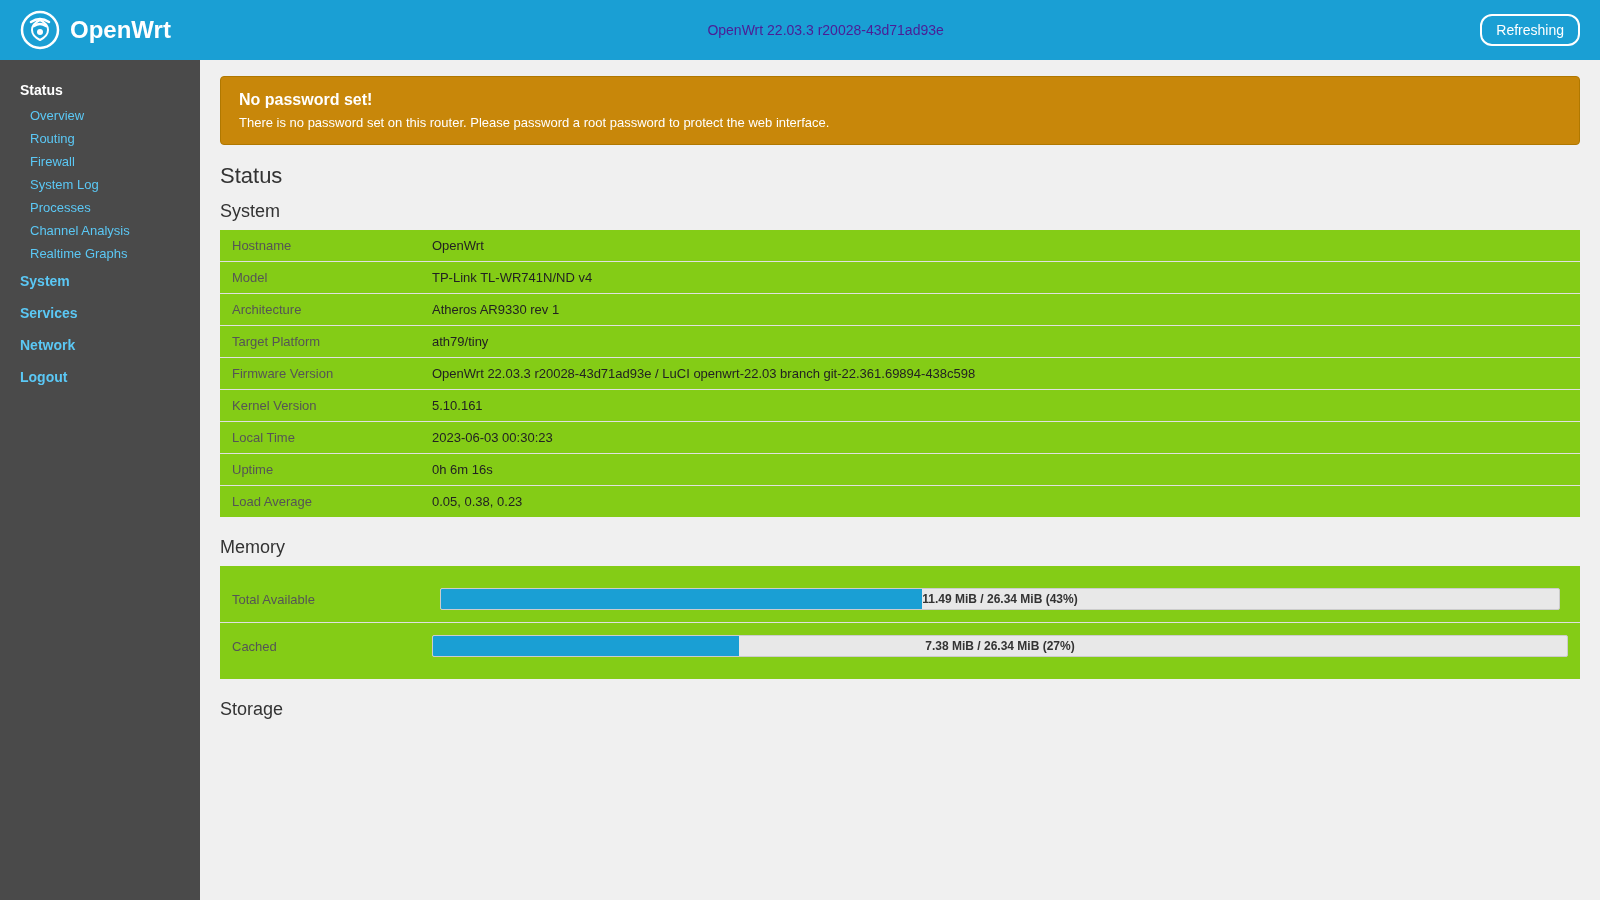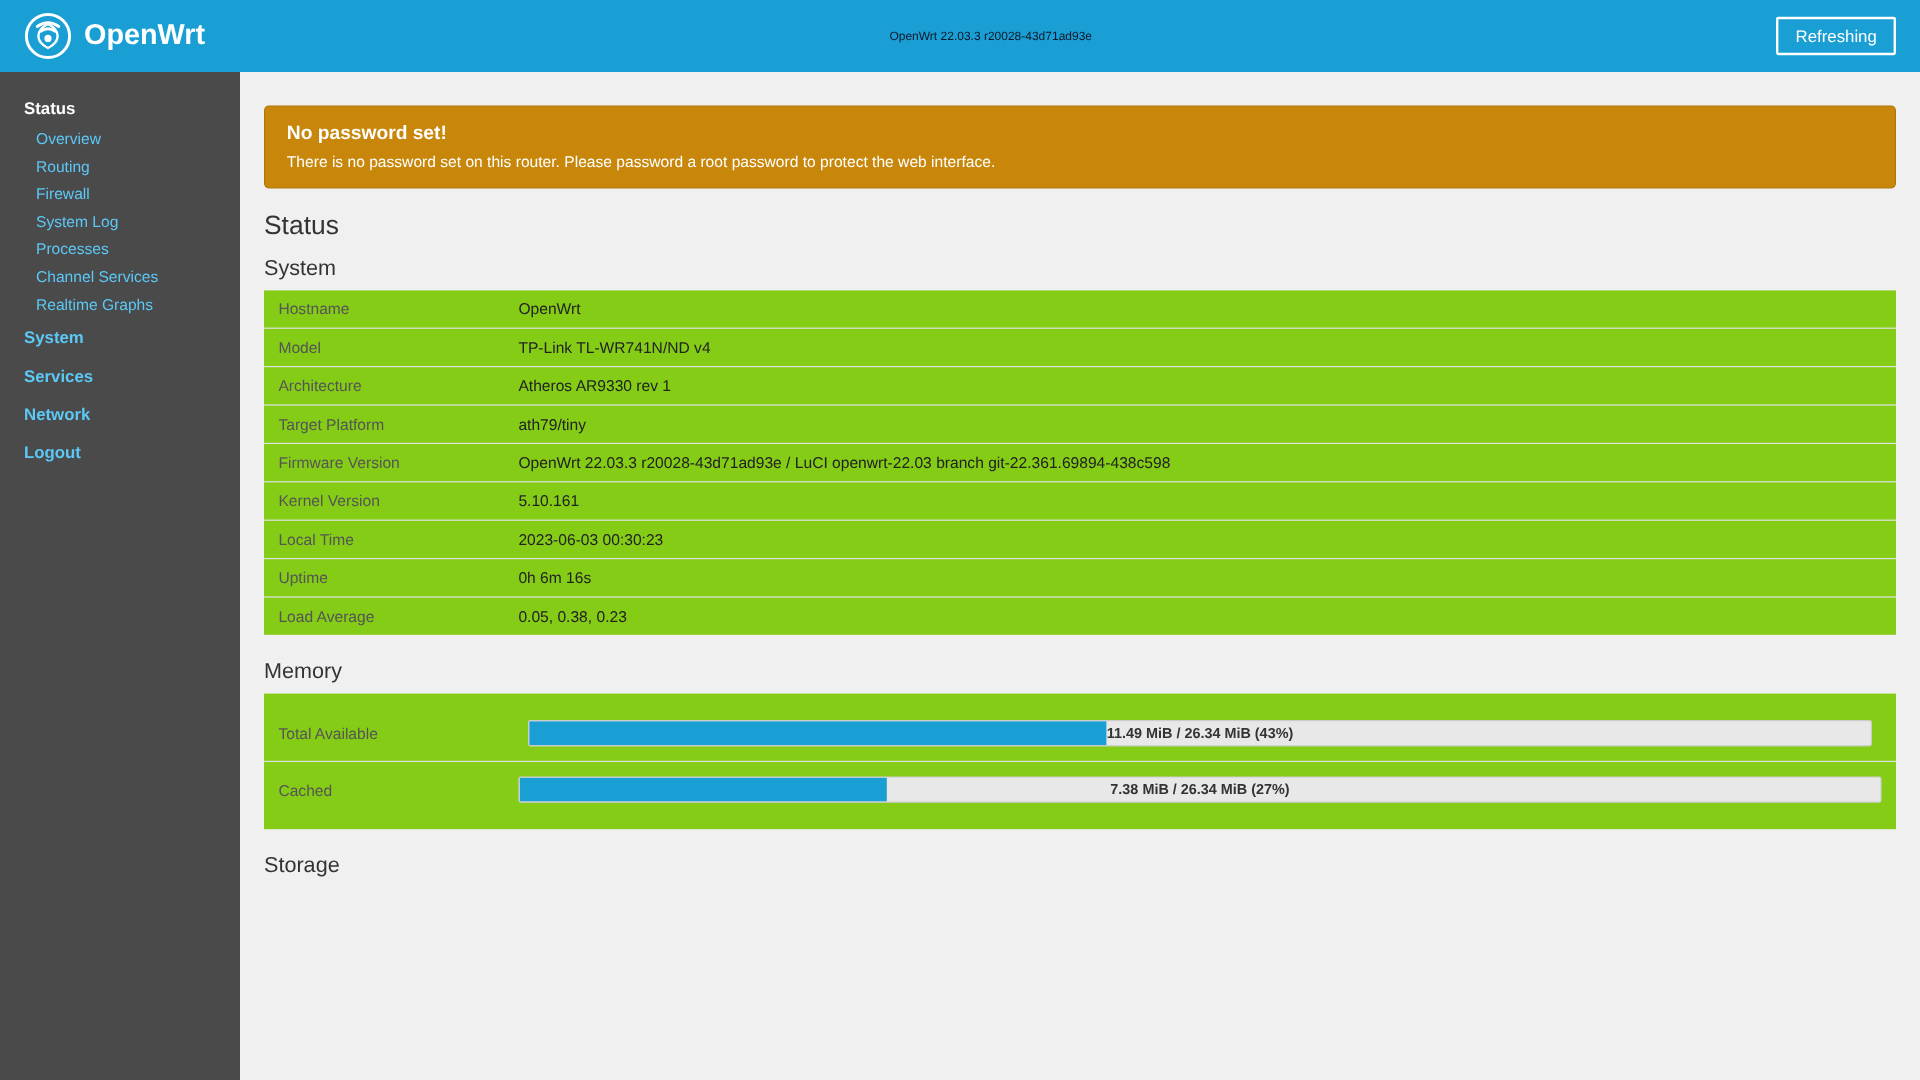--- a/index.html
+++ b/index.html
@@ -23,31 +23,31 @@
     #header-logo-icon {
       width: 40px;
       height: 40px;
     }
     #header-title {
       color: white;
       font-size: 24px;
       font-weight: bold;
     }
     #header-version {
-      color: #0f172a;
-      font-size: 10px;
+      color: #4c1d95;
+      font-size: 14px;
     }
     #refreshing-btn {
       border: 2px solid white;
       color: white;
       background: transparent;
       padding: 6px 14px;
       font-size: 14px;
       cursor: pointer;
-      border-radius: 2px;
+      border-radius: 12px;
     }
 
     
     #main-layout {
       display: flex;
       flex: 1;
       overflow: hidden;
     }
 
     
@@ -87,21 +87,21 @@
       font-weight: bold;
       padding: 8px 20px;
       cursor: pointer;
     }
 
     
     #content {
       flex: 1;
       background: #f0f0f0;
       overflow-y: auto;
-      padding: 28px 20px;
+      padding: 16px 20px;
     }
 
     
     #warning-banner {
       background: #c8870a;
       border: 1px solid #b07800;
       border-radius: 4px;
       padding: 14px 18px;
       margin-bottom: 18px;
     }
@@ -220,21 +220,21 @@
 
 <div id="main-layout">
 
   <nav id="sidebar">
     <div class="sidebar-section-header">Status</div>
     <a class="sidebar-link">Overview</a>
     <a class="sidebar-link">Routing</a>
     <a class="sidebar-link">Firewall</a>
     <a class="sidebar-link">System Log</a>
     <a class="sidebar-link">Processes</a>
-    <a class="sidebar-link">Channel Services</a>
+    <a class="sidebar-link">Channel Analysis</a>
     <a class="sidebar-link">Realtime Graphs</a>
     <a class="sidebar-nav-item">System</a>
     <a class="sidebar-nav-item">Services</a>
     <a class="sidebar-nav-item">Network</a>
     <a class="sidebar-logout">Logout</a>
   </nav>
 
   <div id="content">
 
     <div id="warning-banner">

